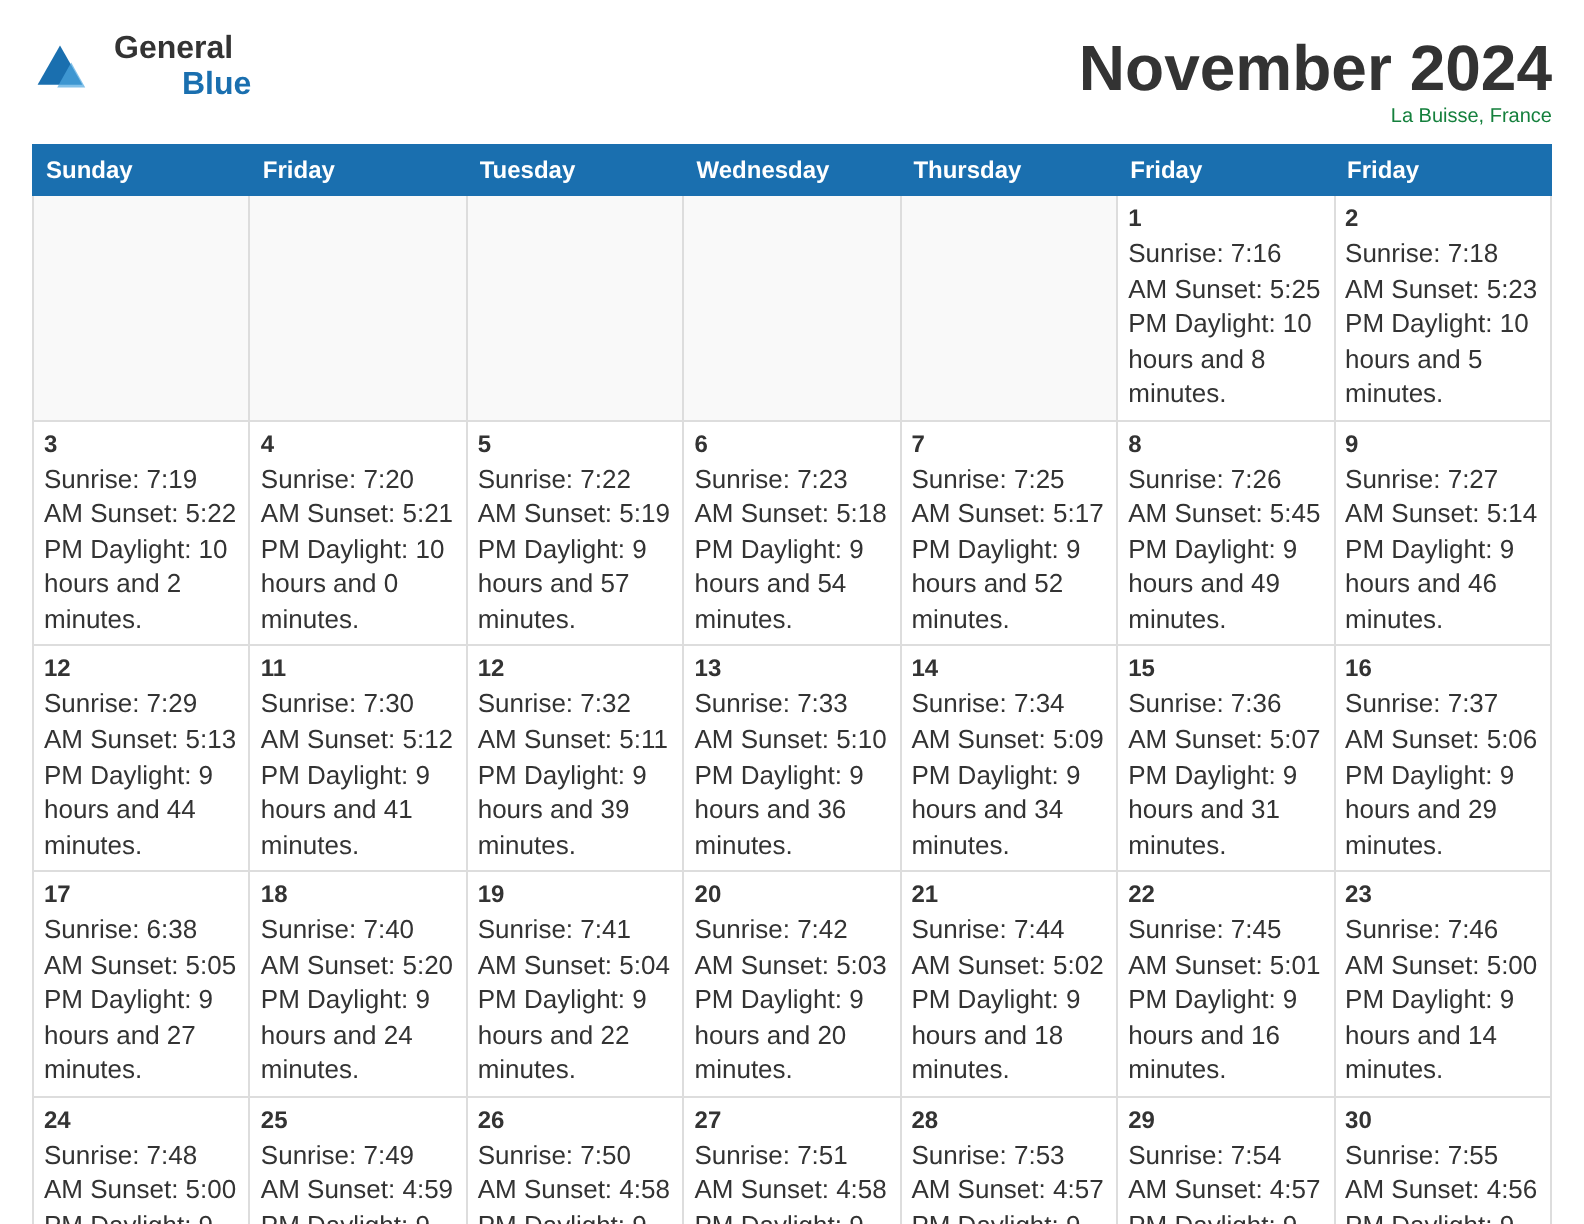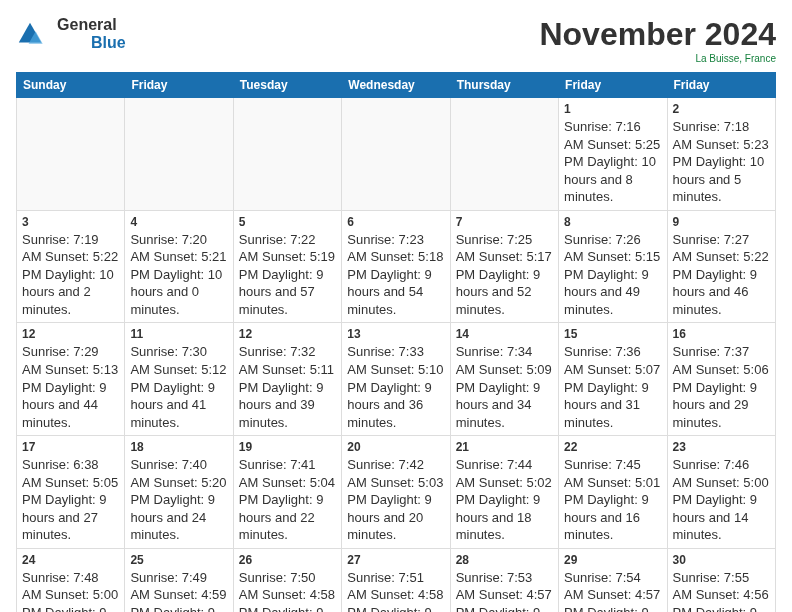--- a/index.html
+++ b/index.html
@@ -176,28 +176,28 @@
           <td>
             <span class="day-number">7</span>
             <div class="day-info">Sunrise: 7:25 AM
 Sunset: 5:17 PM
 Daylight: 9 hours
 and 52 minutes.</div>
           </td>
           <td>
             <span class="day-number">8</span>
             <div class="day-info">Sunrise: 7:26 AM
-Sunset: 5:15 PM
+Sunset: 5:45 PM
 Daylight: 9 hours
 and 49 minutes.</div>
           </td>
           <td>
             <span class="day-number">9</span>
             <div class="day-info">Sunrise: 7:27 AM
-Sunset: 5:22 PM
+Sunset: 5:14 PM
 Daylight: 9 hours
 and 46 minutes.</div>
           </td>
         </tr>
         <tr>
           <td>
             <span class="day-number">12</span>
             <div class="day-info">Sunrise: 7:29 AM
 Sunset: 5:13 PM
 Daylight: 9 hours

